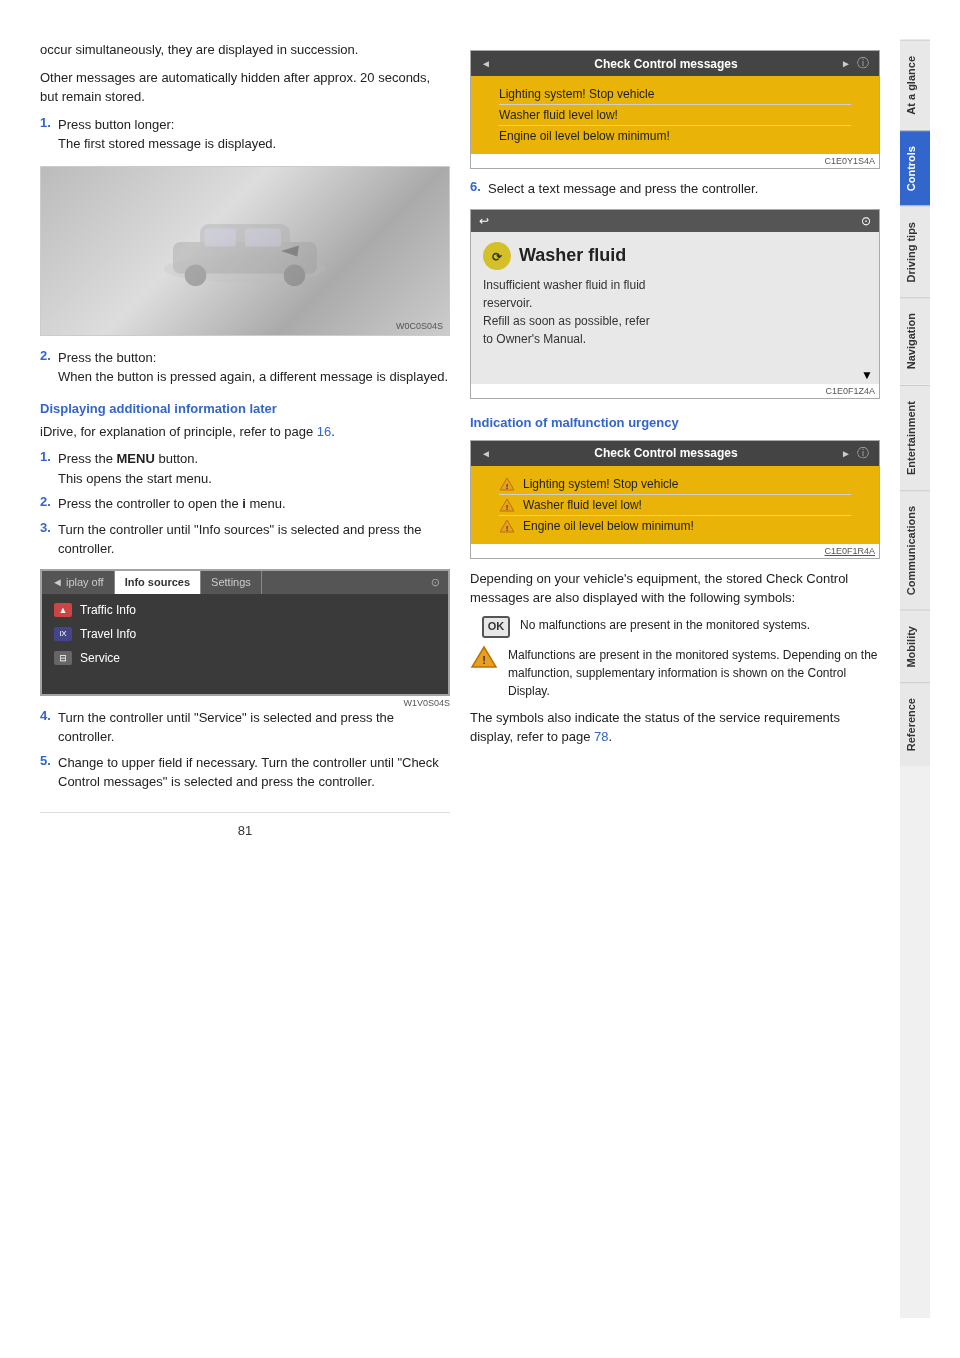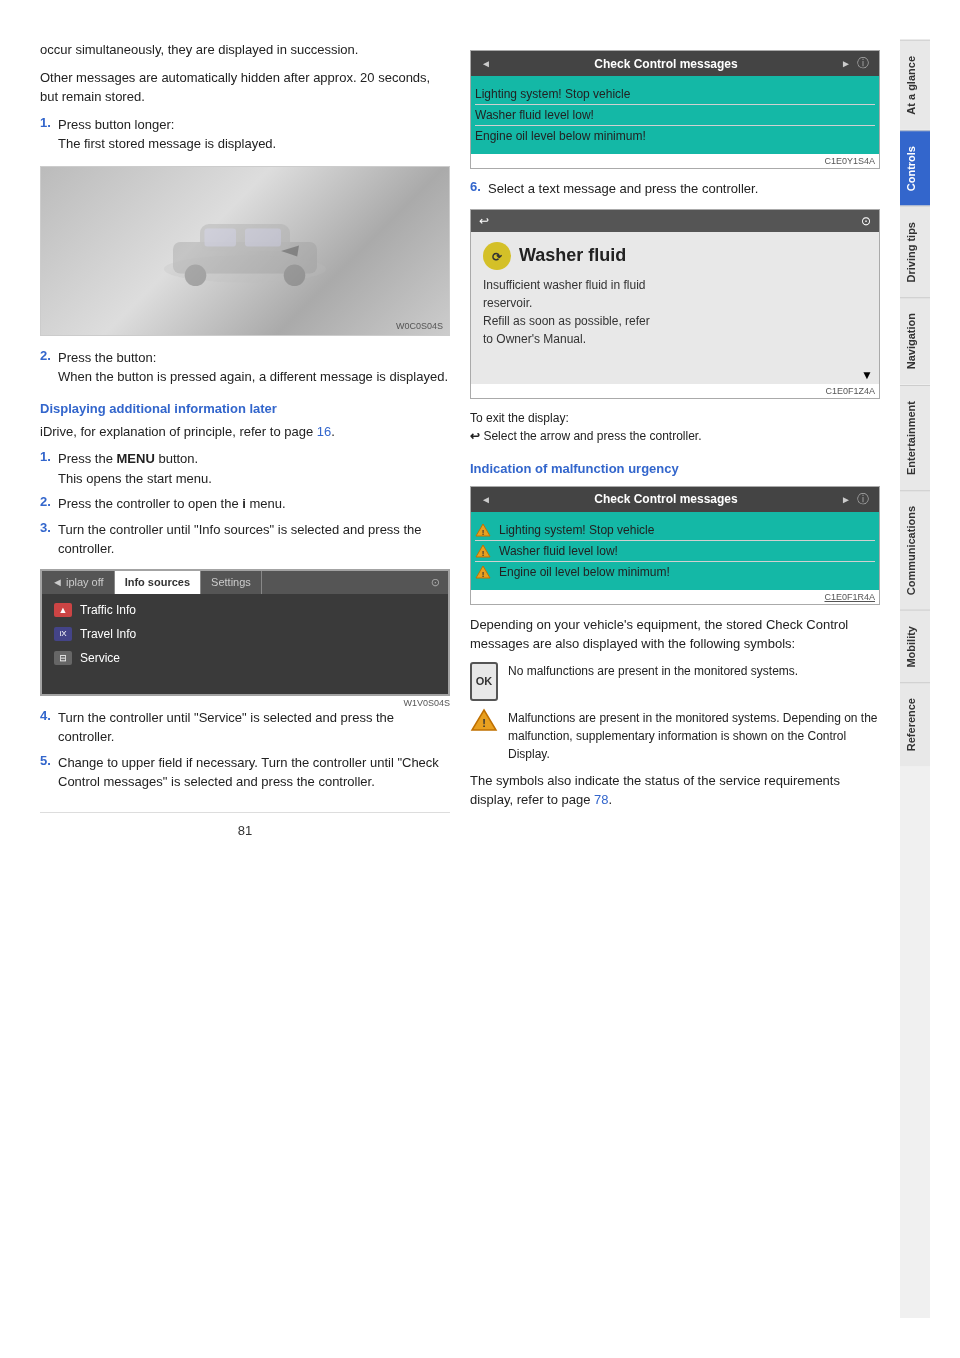--- a/index.html
+++ b/index.html
@@ -119,22 +119,22 @@
     .screen-header .nav-arrows {
       display: flex;
       gap: 6px;
       align-items: center;
     }
     .screen-header .arrow {
       font-size: 10px;
       color: #ccc;
     }
     .screen-body {
-      padding: 8px 4px;
-      background: #14b8a6;
+      padding: 8px 28px;
+      background: #eab308;
     }
     .screen-body .msg-line {
       padding: 3px 0;
       font-size: 12px;
       color: #222;
       border-bottom: 1px solid #d0d0d0;
     }
     .screen-body .msg-line:last-child { border-bottom: none; }
     .menu-box {
       width: 100%;
@@ -265,30 +265,31 @@
       display: flex;
       align-items: flex-start;
       margin: 8px 0;
       gap: 10px;
       font-size: 12px;
       color: #222;
       line-height: 1.5;
     }
     .ok-box {
       min-width: 28px;
-      height: 39px;
+      height: 22px;
       border: 2px solid #555;
       border-radius: 3px;
       display: flex;
       align-items: center;
       justify-content: center;
       font-weight: bold;
       font-size: 11px;
       color: #333;
       background: #e8e8e8;
+      margin-left: 12px;
     }
     .tri-box {
       min-width: 28px;
       height: 22px;
       display: flex;
       align-items: center;
       justify-content: center;
     }
   </style>
 </head>
@@ -439,24 +440,20 @@
             </svg>
           </div>
           <span>Washer fluid</span>
         </div>
         <p class="info-desc">Insufficient washer fluid in fluid<br>reservoir.<br>Refill as soon as possible, refer<br>to Owner's Manual.</p>
       </div>
       <div class="info-screen-footer">▼</div>
       <div style="font-size:9px; color:#555; text-align:right; padding:2px 4px;">C1E0F1Z4A</div>
     </div>
 
-    <p class="exit-note">
-      <span>To exit the display:</span><br>
-      <span class="arrow-sym">↩ </span><span>Select the arrow and press the controller.</span>
-    </p>
 
     <div class="indication-heading">Indication of malfunction urgency</div>
 
     <div class="screen-box malfunction-screen">
       <div class="screen-header">
         <span class="arrow">◄</span>
         <span class="title">Check Control messages</span>
         <div class="nav-arrows">
           <span class="arrow">►</span>
           <span style="font-size:12px; color:#aaa;">ⓘ</span>

